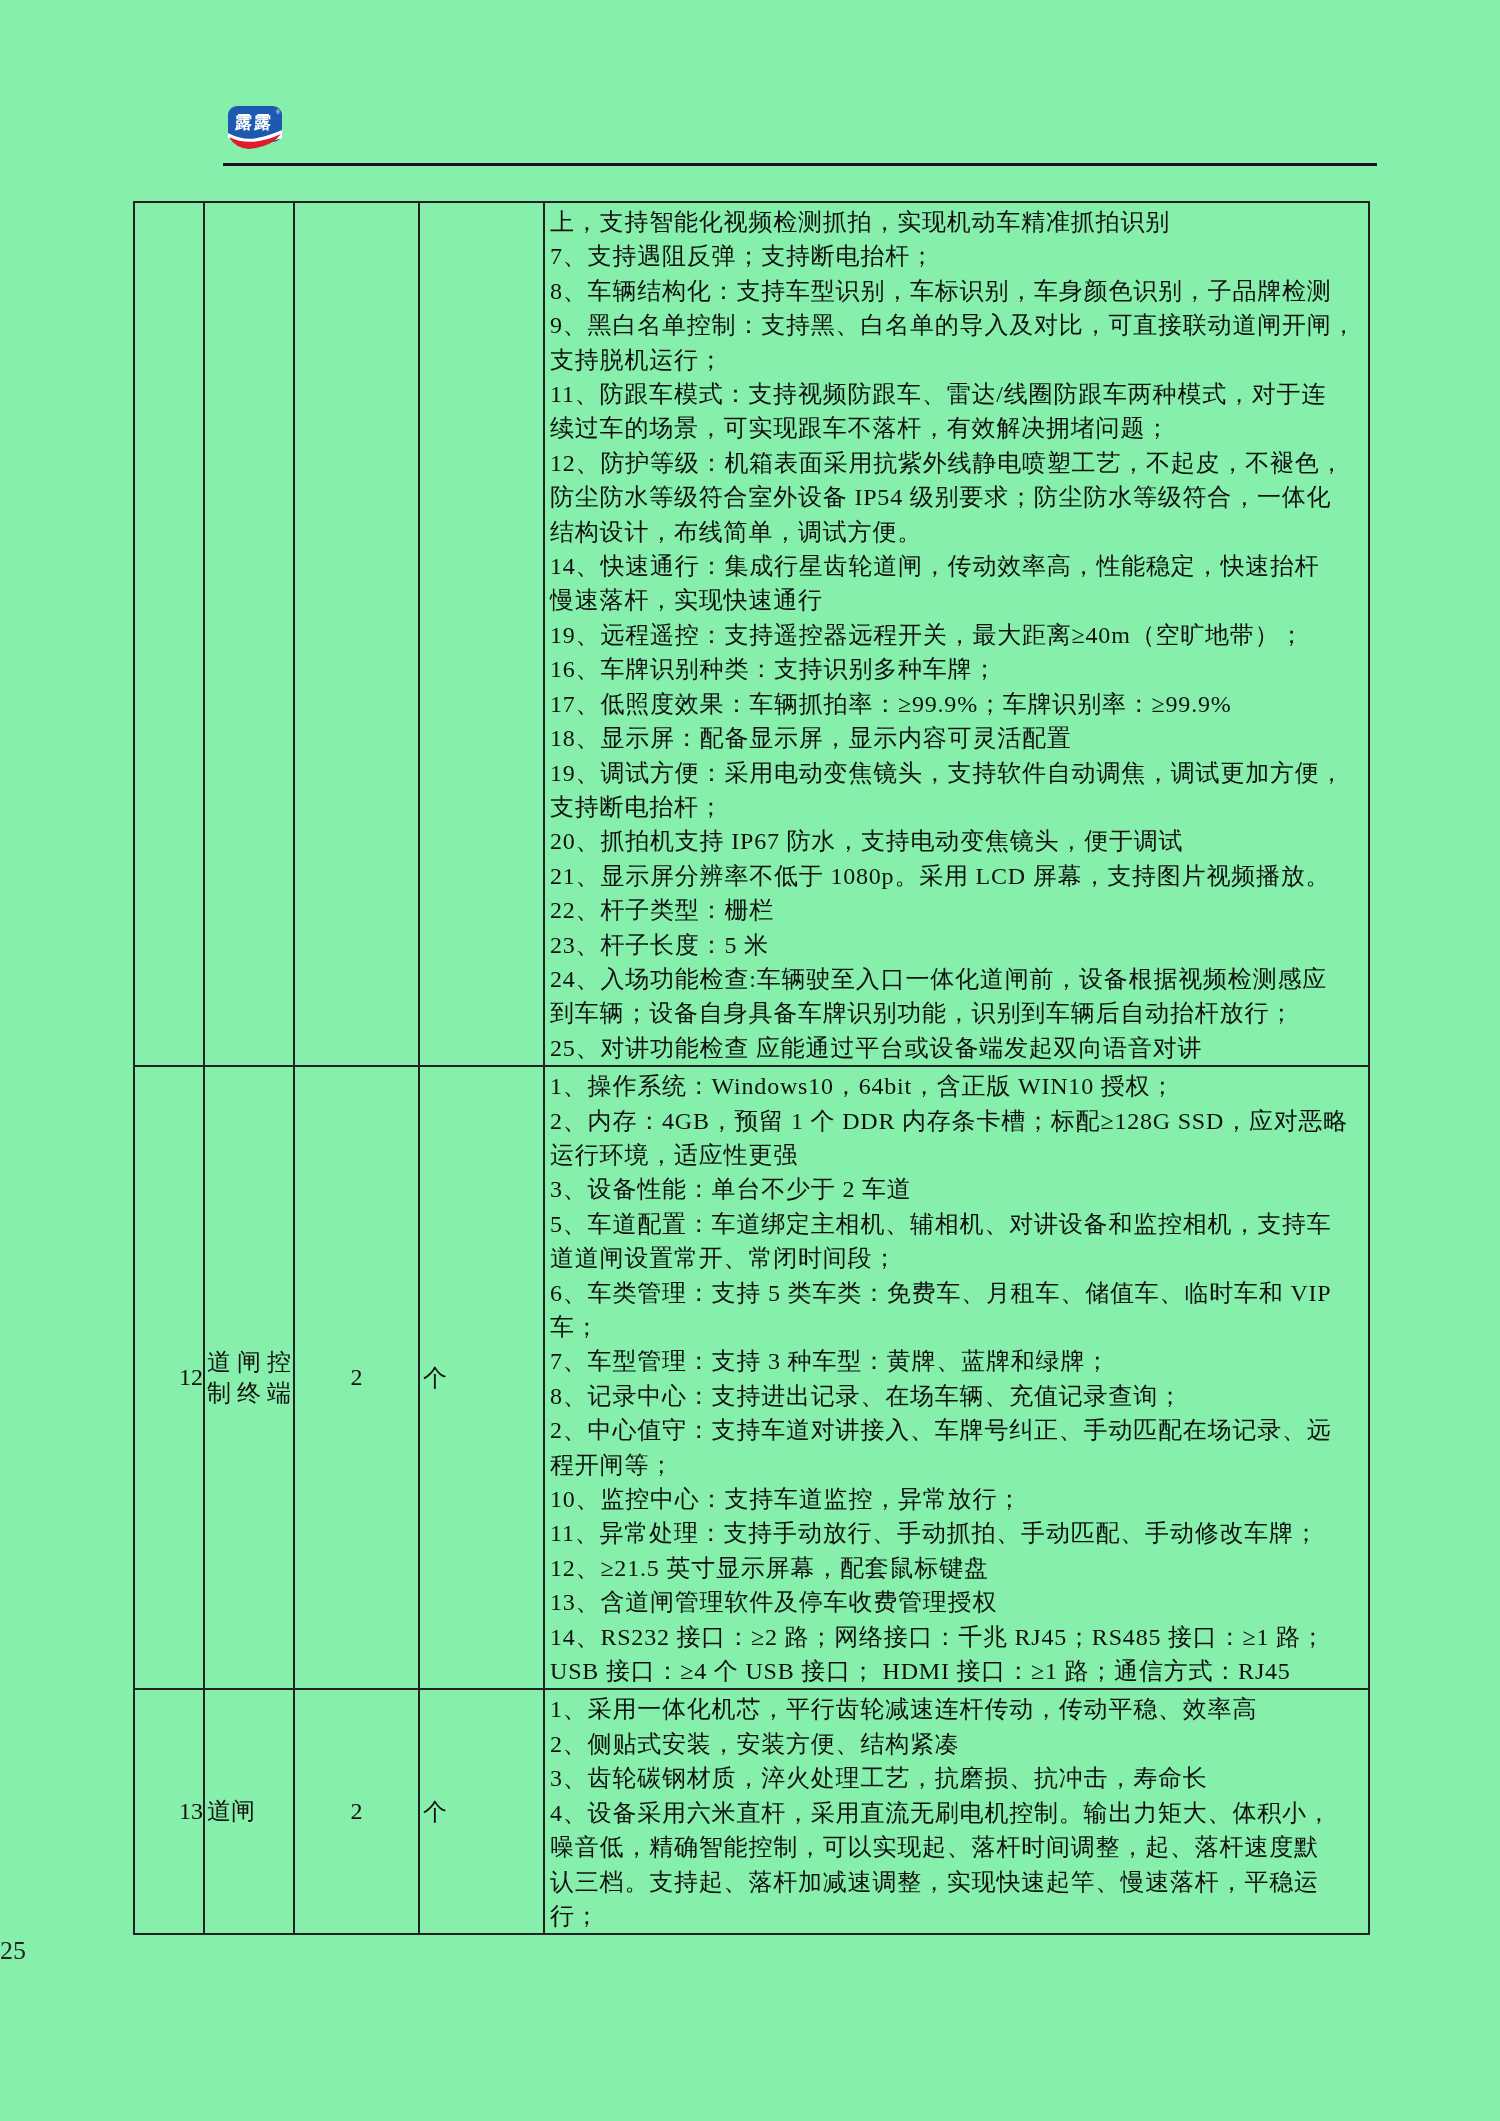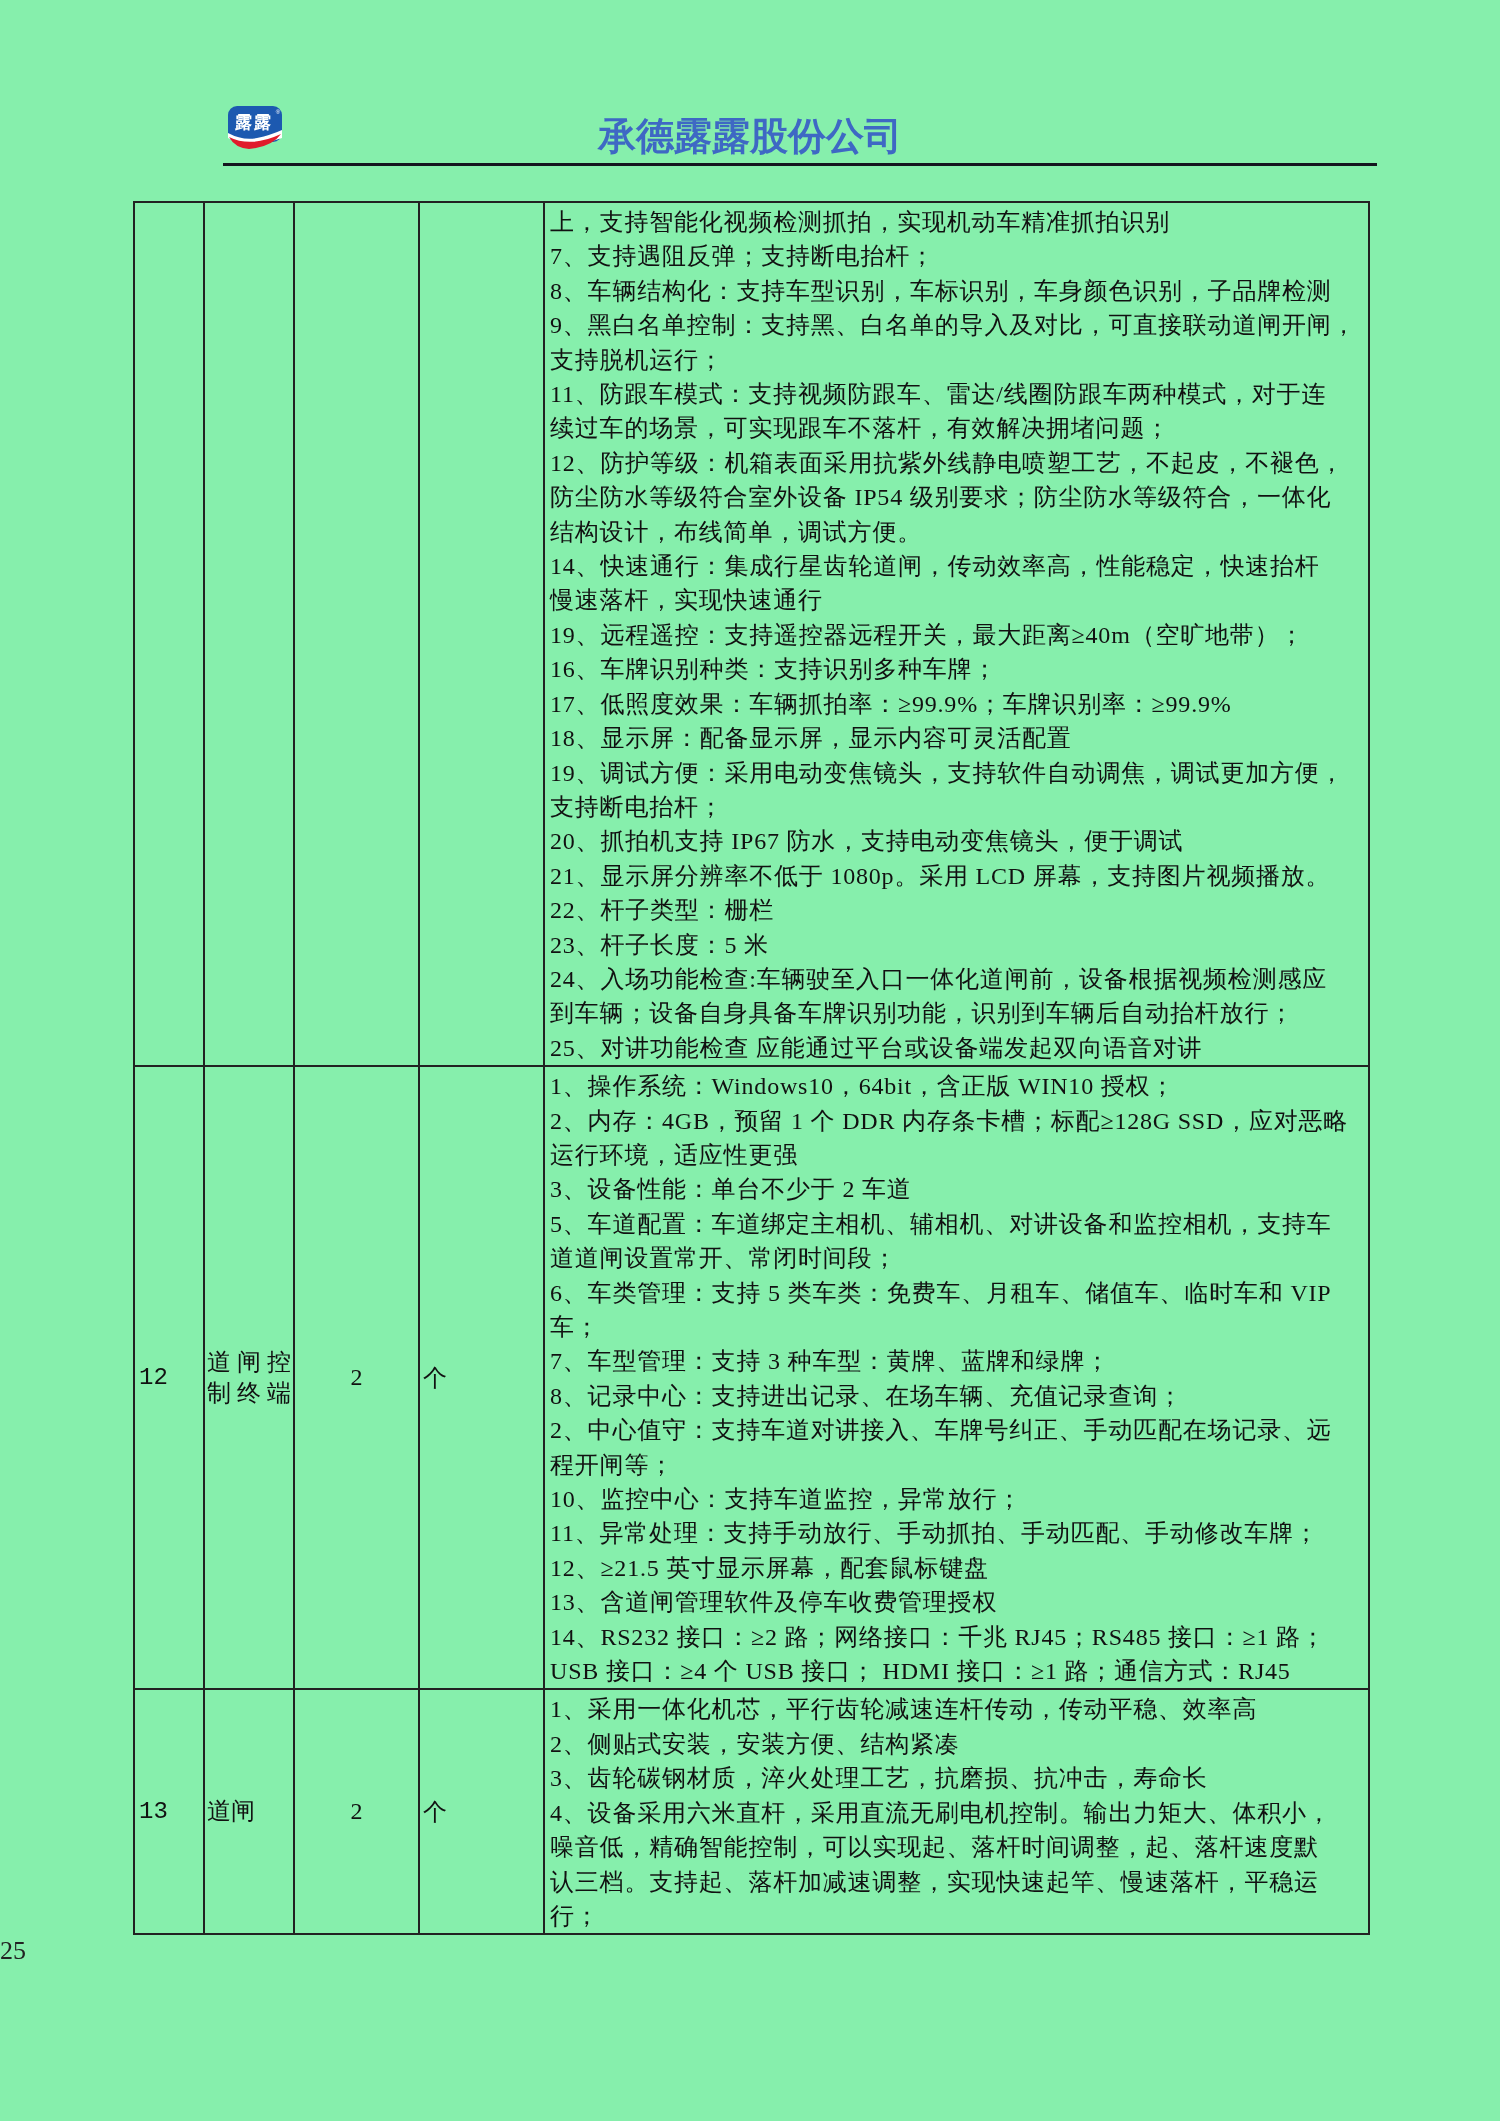--- a/index.html
+++ b/index.html
@@ -45,21 +45,21 @@
     position:absolute;left:133px;top:201px;width:1235px;
     border-collapse:collapse;table-layout:fixed;
   }
   .doc-table td{
     border:2px solid var(--border-dark);
     vertical-align:middle;
     font-size:24px;
     overflow:hidden;
     margin-top:16px;
   }
-  td.c-no{padding-left:4px;text-align:left;font-family:Liberation Mono, monospace;}
+  td.c-no{padding-left:4px;text-align:right;}
   td.c-name{padding:0 2px;}
   td.c-qty{text-align:center;}
   td.c-unit{padding-left:3px;text-align:left;}
   td.c-desc{vertical-align:top;padding:2px 3px 0 5px;}
   .name-line{line-height:31px;}
   .name-line.just{display:flex;justify-content:space-between;}
   .desc-line{
     font-size:24px;line-height:34.4px;
     letter-spacing:0.8px;
     white-space:pre;
@@ -76,21 +76,20 @@
 <div class="page">
 
   <svg class="logo" viewBox="0 0 58 47" xmlns="http://www.w3.org/2000/svg">
     <rect class="logo-rect" x="1" y="1" width="54" height="36" rx="9"></rect>
     <text class="logo-text" x="27" y="23">露露</text>
     <text class="logo-mark" x="51" y="9">®</text>
     <path class="logo-wave-white" d="M1 28 Q 16 36 30 33 Q 44 30 55 25 L55 33 Q 38 39 22 38 Q 8 37 1 33 Z"></path>
     <path class="logo-wave-red" d="M2 32 Q 24 43 54 29 Q 45 42 22 44 Q 8 43 2 32 Z"></path>
   </svg>
 
-  <div class="doc-title">承德露露股份公司</div>
   <div class="header-rule"></div>
 
   <table class="doc-table">
     <colgroup>
       <col style="width:70px">
       <col style="width:90px">
       <col style="width:125px">
       <col style="width:125px">
       <col style="width:825px">
     </colgroup>

